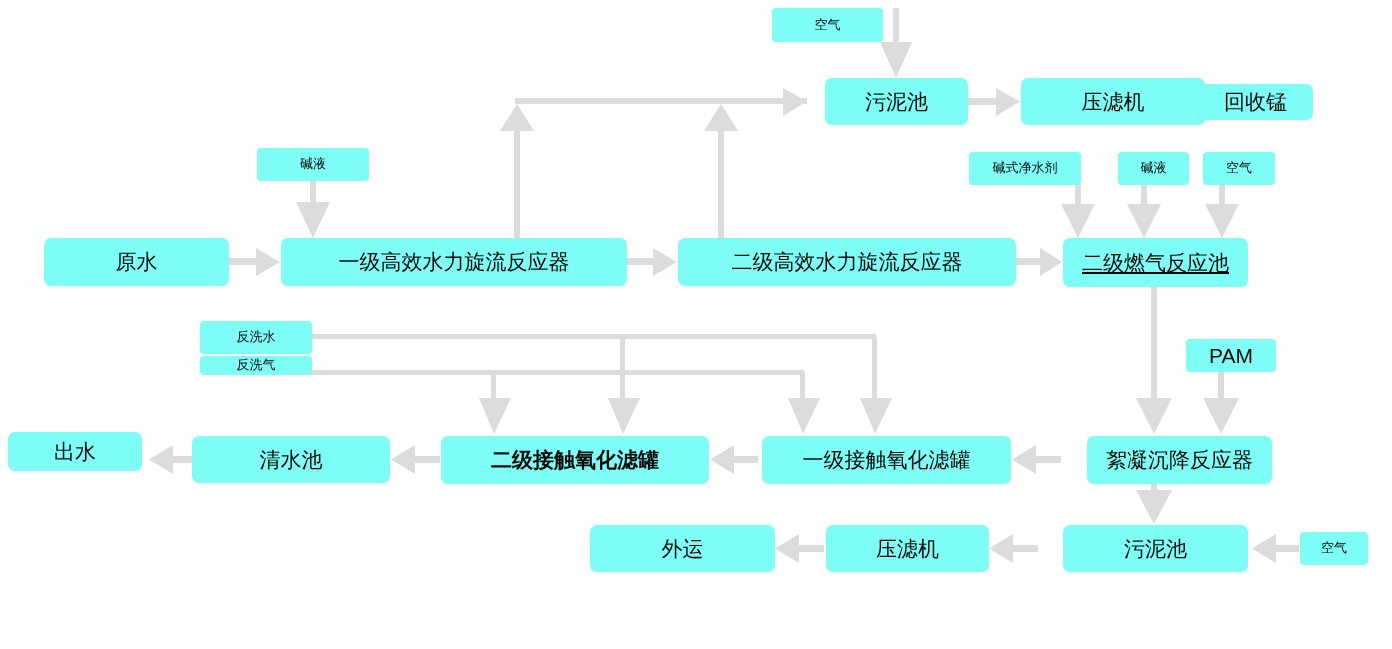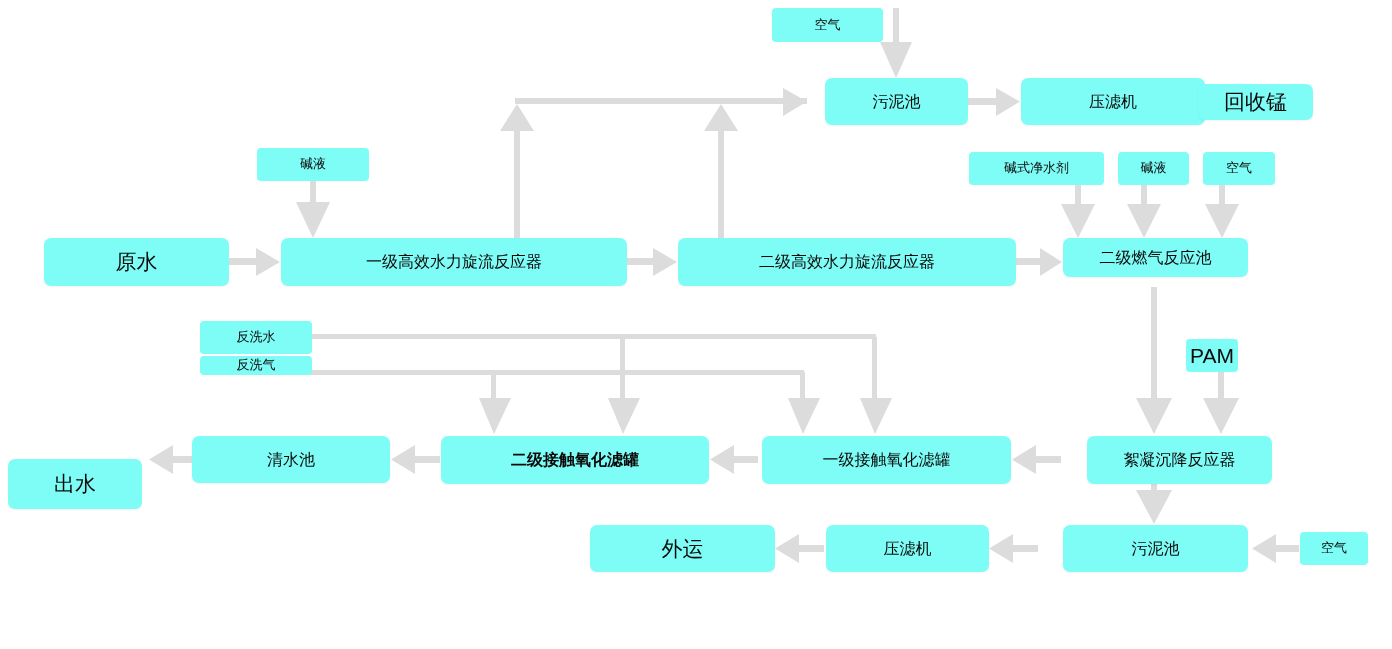--- a/index.html
+++ b/index.html
@@ -16,21 +16,21 @@
     box-sizing:border-box;
     background:#7efcf6;
     color:#0a0a0a;
     display:flex;align-items:center;justify-content:center;
     text-align:center;
     line-height:1.1;
     white-space:nowrap;
     border-radius:6px;
     box-shadow:0 1px 2px rgba(0,0,0,0.05);
   }
-  .node.proc{font-size:16px;border-radius:7px;}
+  .node.proc{font-size:21px;border-radius:7px;}
   .node.term{font-size:21px;border-radius:7px;}
   .node.chem{font-size:13px;border-radius:4px;box-shadow:none;}
   .node.pam{font-size:21px;border-radius:4px;box-shadow:none;}
 </style>
 </head>
 <body>
 
 <div id="stage">
 
   <svg class="links" viewBox="0 0 1392 649" xmlns="http://www.w3.org/2000/svg">
@@ -154,49 +154,49 @@
   </div>
 
   <div class="node term" style="left:44px;top:238px;width:185px;height:48px;">
     <span>原水</span>
   </div>
 
   <div class="node proc" style="left:678px;top:238px;width:338px;height:48px;">
     <span>二级高效水力旋流反应器</span>
   </div>
 
-  <div class="node chem" style="left:969px;top:152px;width:135px;height:33px;">
+  <div class="node chem" style="left:969px;top:152px;width:112px;height:33px;">
     <span>碱式净水剂</span>
   </div>
 
   <div class="node chem" style="left:1118px;top:152px;width:71px;height:33px;">
     <span>碱液</span>
   </div>
 
   <div class="node chem" style="left:1203px;top:152px;width:72px;height:33px;">
     <span>空气</span>
   </div>
 
-  <div class="node proc" style="left:1063px;top:238px;width:185px;height:39px;">
+  <div class="node proc" style="left:1063px;top:238px;width:185px;height:49px;text-decoration:underline;">
     <span>二级燃气反应池</span>
   </div>
 
-  <div class="node pam" style="left:1186px;top:339px;width:52px;height:33px;">
+  <div class="node pam" style="left:1186px;top:339px;width:90px;height:33px;">
     <span>PAM</span>
   </div>
 
   <div class="node chem" style="left:200px;top:321px;width:112px;height:33px;">
     <span>反洗水</span>
   </div>
 
   <div class="node chem" style="left:200px;top:356px;width:112px;height:19px;">
     <span>反洗气</span>
   </div>
 
-  <div class="node term" style="left:8px;top:459px;width:134px;height:50px;">
+  <div class="node term" style="left:8px;top:432px;width:134px;height:39px;">
     <span>出水</span>
   </div>
 
   <div class="node proc" style="left:192px;top:436px;width:198px;height:47px;">
     <span>清水池</span>
   </div>
 
   <div class="node proc" style="left:441px;top:436px;width:268px;height:48px;font-weight:bold;">
     <span>二级接触氧化滤罐</span>
   </div>

